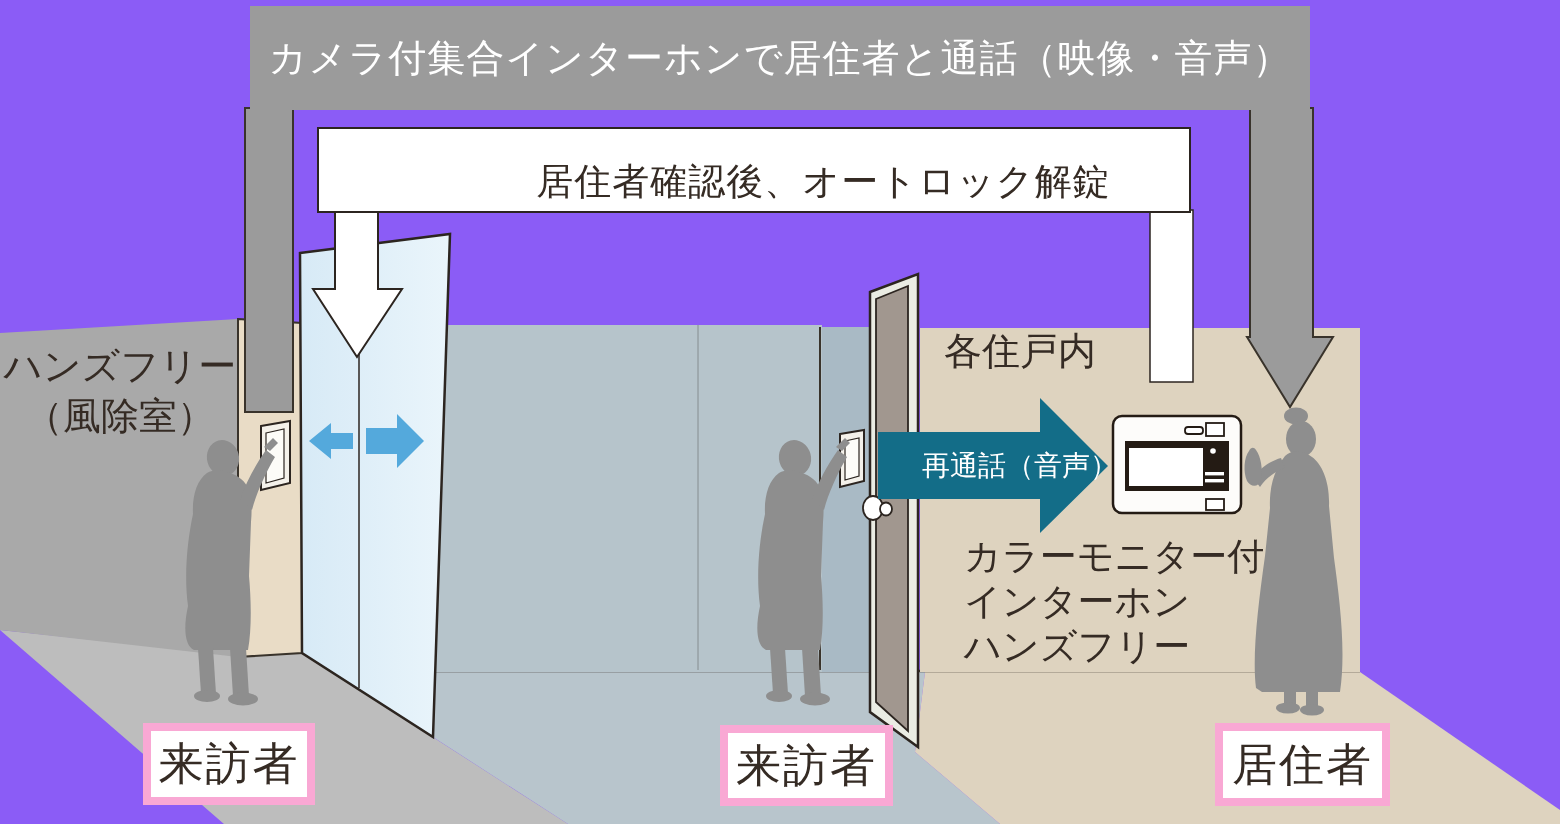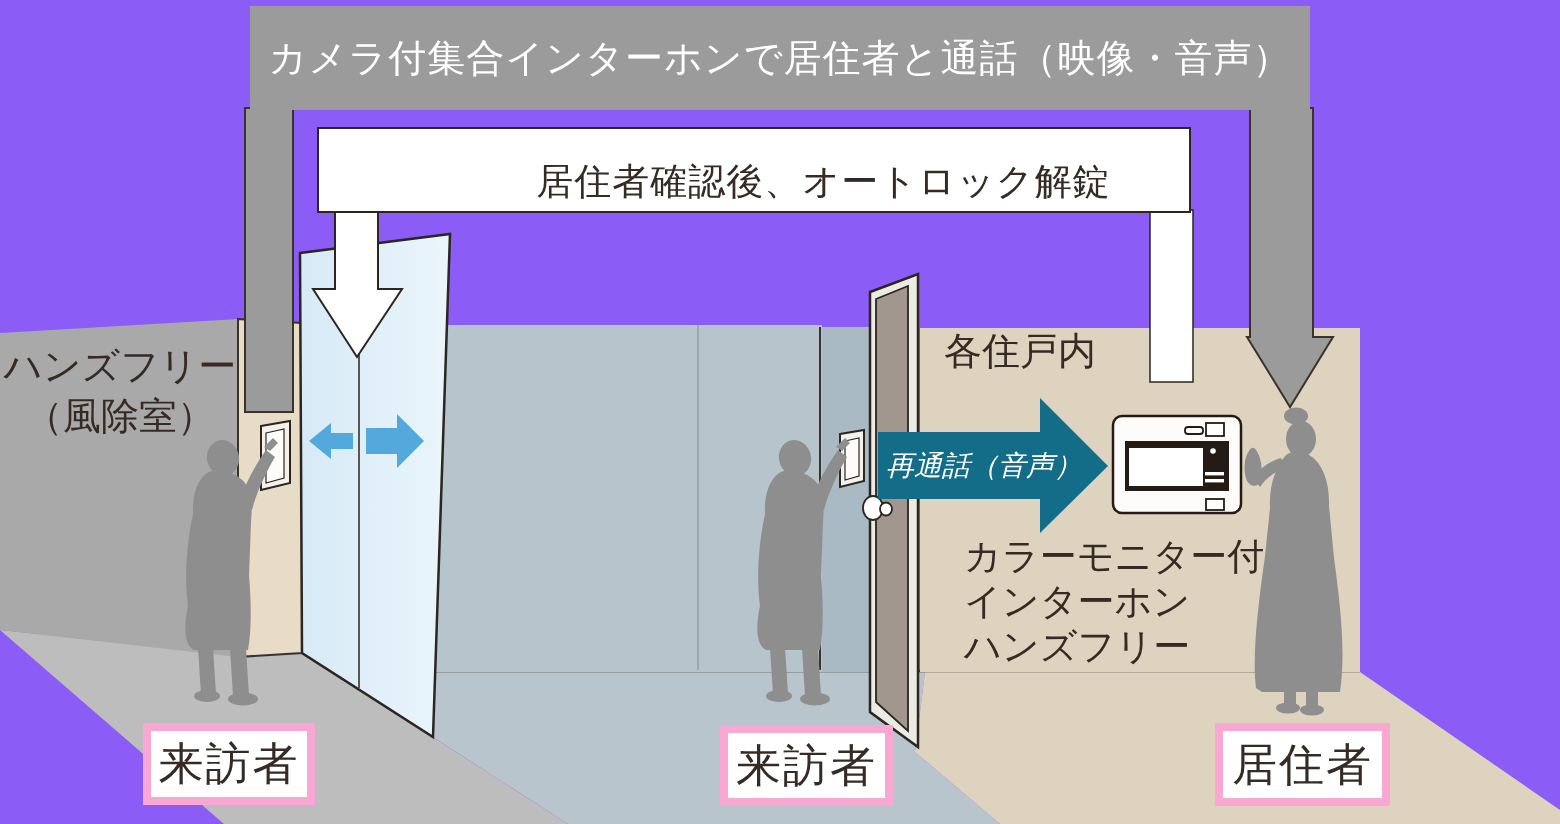--- a/index.html
+++ b/index.html
@@ -7,22 +7,22 @@
          font-family:"Liberation Serif","DejaVu Serif",serif;}
   #scene{position:absolute;left:0;top:0;}
   .txt{position:absolute;color:#352b24;white-space:nowrap;}
   .banner-top-text{left:250px;top:6px;width:1060px;line-height:104px;font-size:38px;
                    color:#fff;text-align:center;letter-spacing:1px;}
   .banner-unlock-text{left:318px;top:140px;width:1011px;line-height:84px;font-size:37px;
                       text-align:center;letter-spacing:1px;}
   .entrance-label{left:0px;top:341px;width:240px;font-size:38px;line-height:50px;text-align:center;}
   .genkan-label{left:452px;top:345px;width:180px;font-size:39px;text-align:center;}
   .unit-label{left:930px;top:326px;width:180px;font-size:38px;text-align:center;}
-  .recall-text{left:874px;top:449px;width:220px;font-size:28px;line-height:34px;
-               color:#fff;text-align:center;font-style:italic;}
+  .recall-text{left:910px;top:449px;width:220px;font-size:28px;line-height:34px;
+               color:#fff;text-align:center;}
   .caption{left:964px;top:534px;font-size:37px;line-height:45px;}
   .person-box{position:absolute;background:#fff;border:8px solid #f9a8d4;
               display:flex;align-items:center;justify-content:center;
               font-size:45px;color:#352b24;letter-spacing:2px;}
   .box1{left:143px;top:723px;width:156px;height:66px;}
   .box2{left:720px;top:725px;width:157px;height:65px;}
   .box3{left:1215px;top:723px;width:159px;height:67px;}
 </style>
 </head>
 <body>

